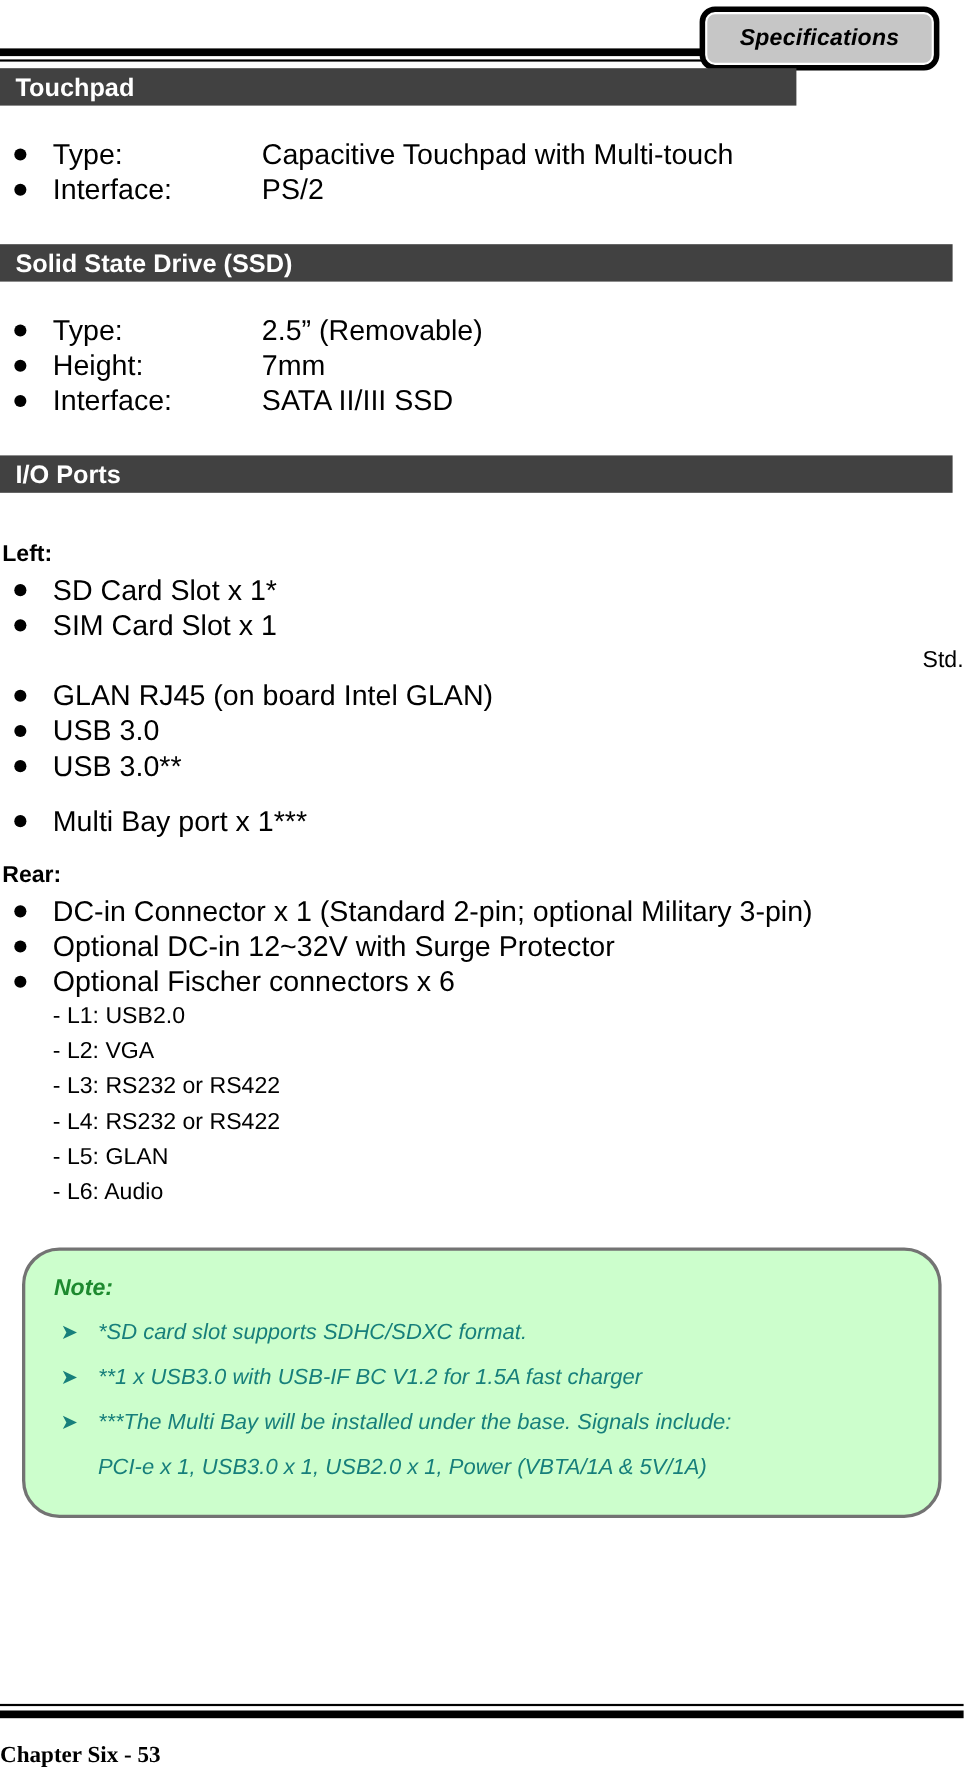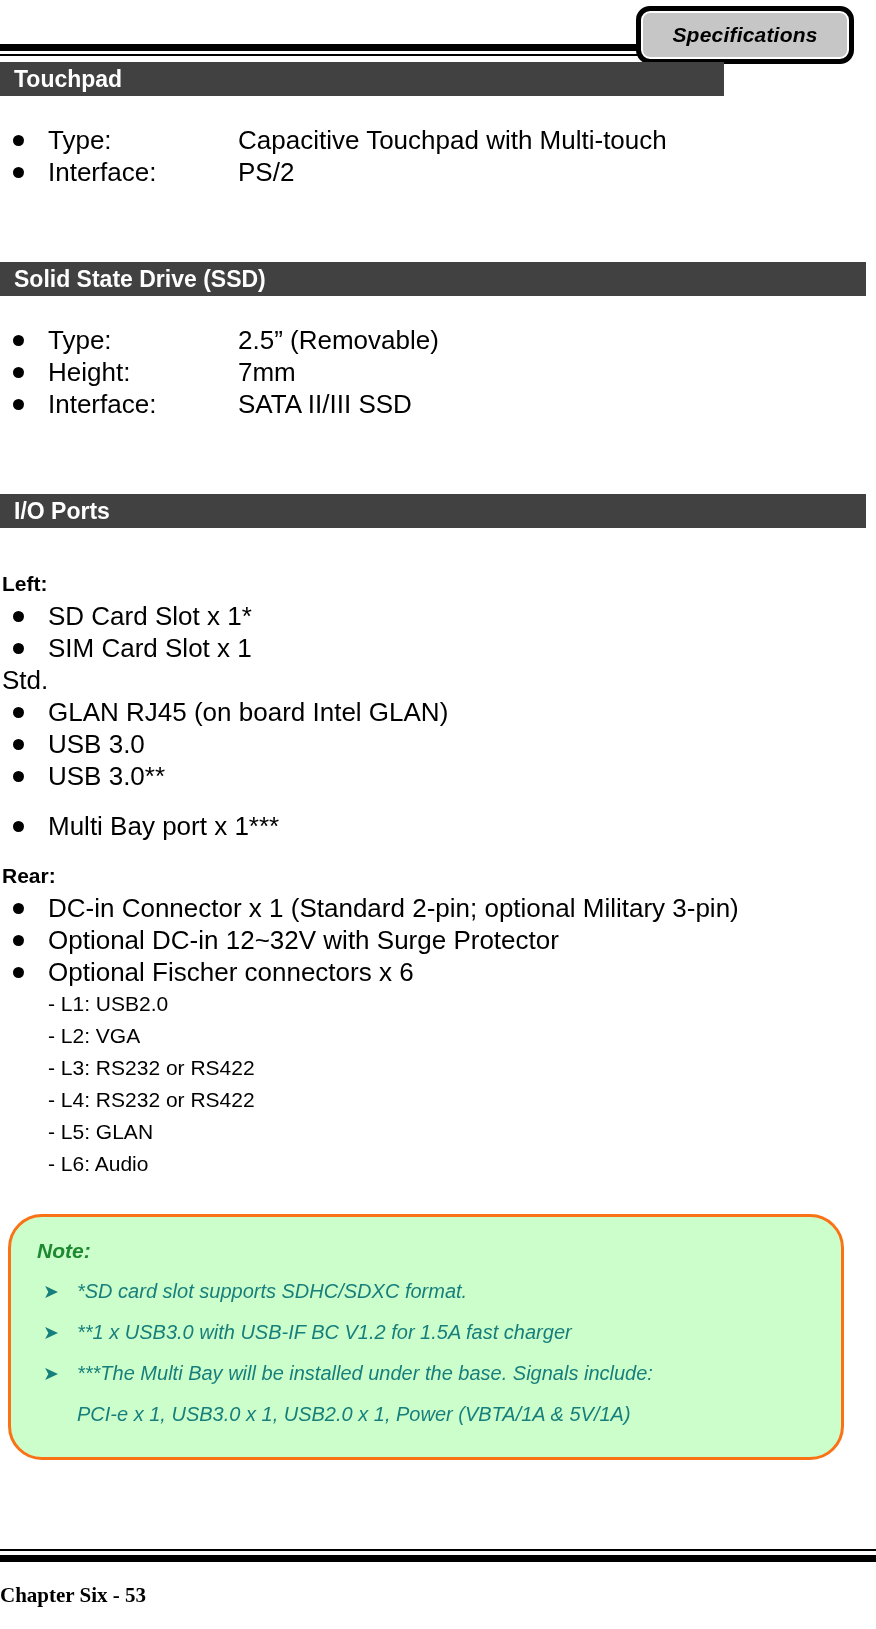--- a/index.html
+++ b/index.html
@@ -74,21 +74,21 @@
     color: #ffffff;
     font-weight: bold;
     font-size: 23px;
     line-height: 34px;
     height: 34px;
     padding-left: 14px;
     box-sizing: border-box;
     width: 724px;
     margin: 0;
   }
-  .section-bar.wide { width: 866px; margin-top: 40px; }
+  .section-bar.wide { width: 866px; }
 
   .spacer-sm { height: 18px; }
   .spacer-md { height: 28px; }
   .spacer-lg { height: 34px; }
   .spacer-xl { height: 40px; }
 
   ul.bullets {
     list-style: none;
     margin: 0;
     padding: 0;
@@ -107,44 +107,45 @@
     width: 11px;
     height: 11px;
     border-radius: 50%;
     background: #000000;
   }
   .kv-key {
     display: inline-block;
     width: 190px;
   }
   .plain-line {
-    font-size: 26px;
+    font-size: 21px;
     line-height: 32px;
     padding-left: 2px;
+    text-align: right;
   }
   .subhead {
     font-size: 21px;
     line-height: 32px;
     font-weight: bold;
     padding-left: 2px;
   }
   .sub-item {
     font-size: 21px;
     line-height: 32px;
     padding-left: 48px;
   }
 
   
   .note-box {
     position: relative;
-    margin-left: 8px;
+    margin-left: 20px;
     width: 836px;
     box-sizing: border-box;
     background: #ccfecc;
-    border: 3px solid #f97316;
+    border: 3px solid #737373;
     border-radius: 34px;
     padding: 18px 26px 22px 26px;
   }
   .note-title {
     color: #1d8a2f;
     font-weight: bold;
     font-style: italic;
     font-size: 21px;
     line-height: 32px;
     margin-bottom: 4px;

